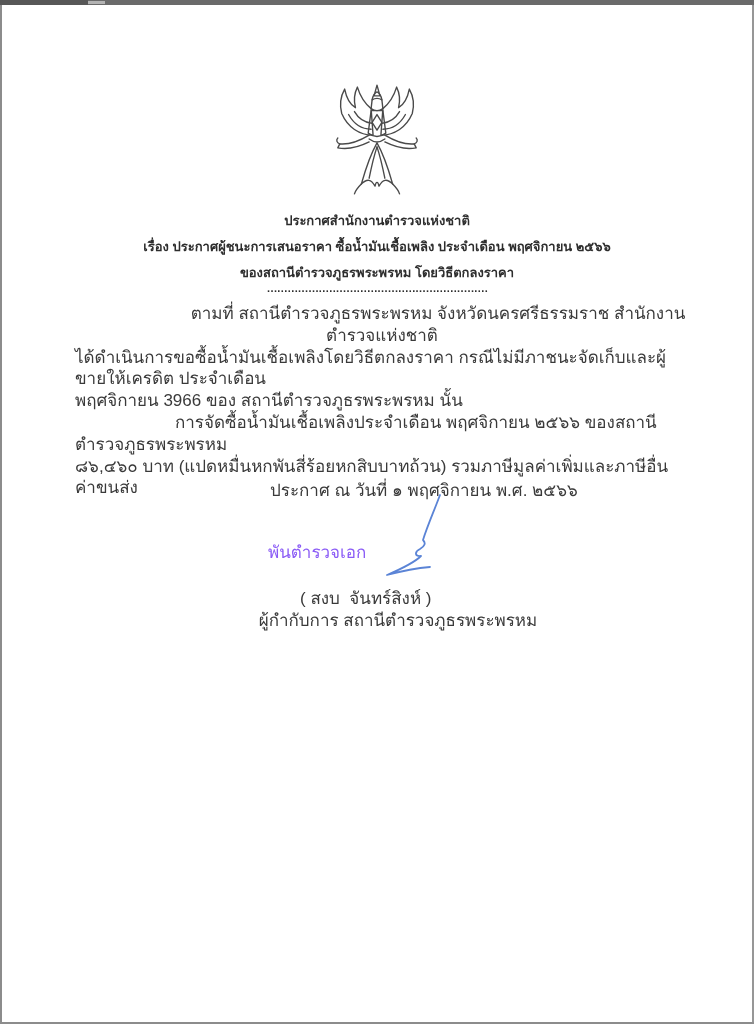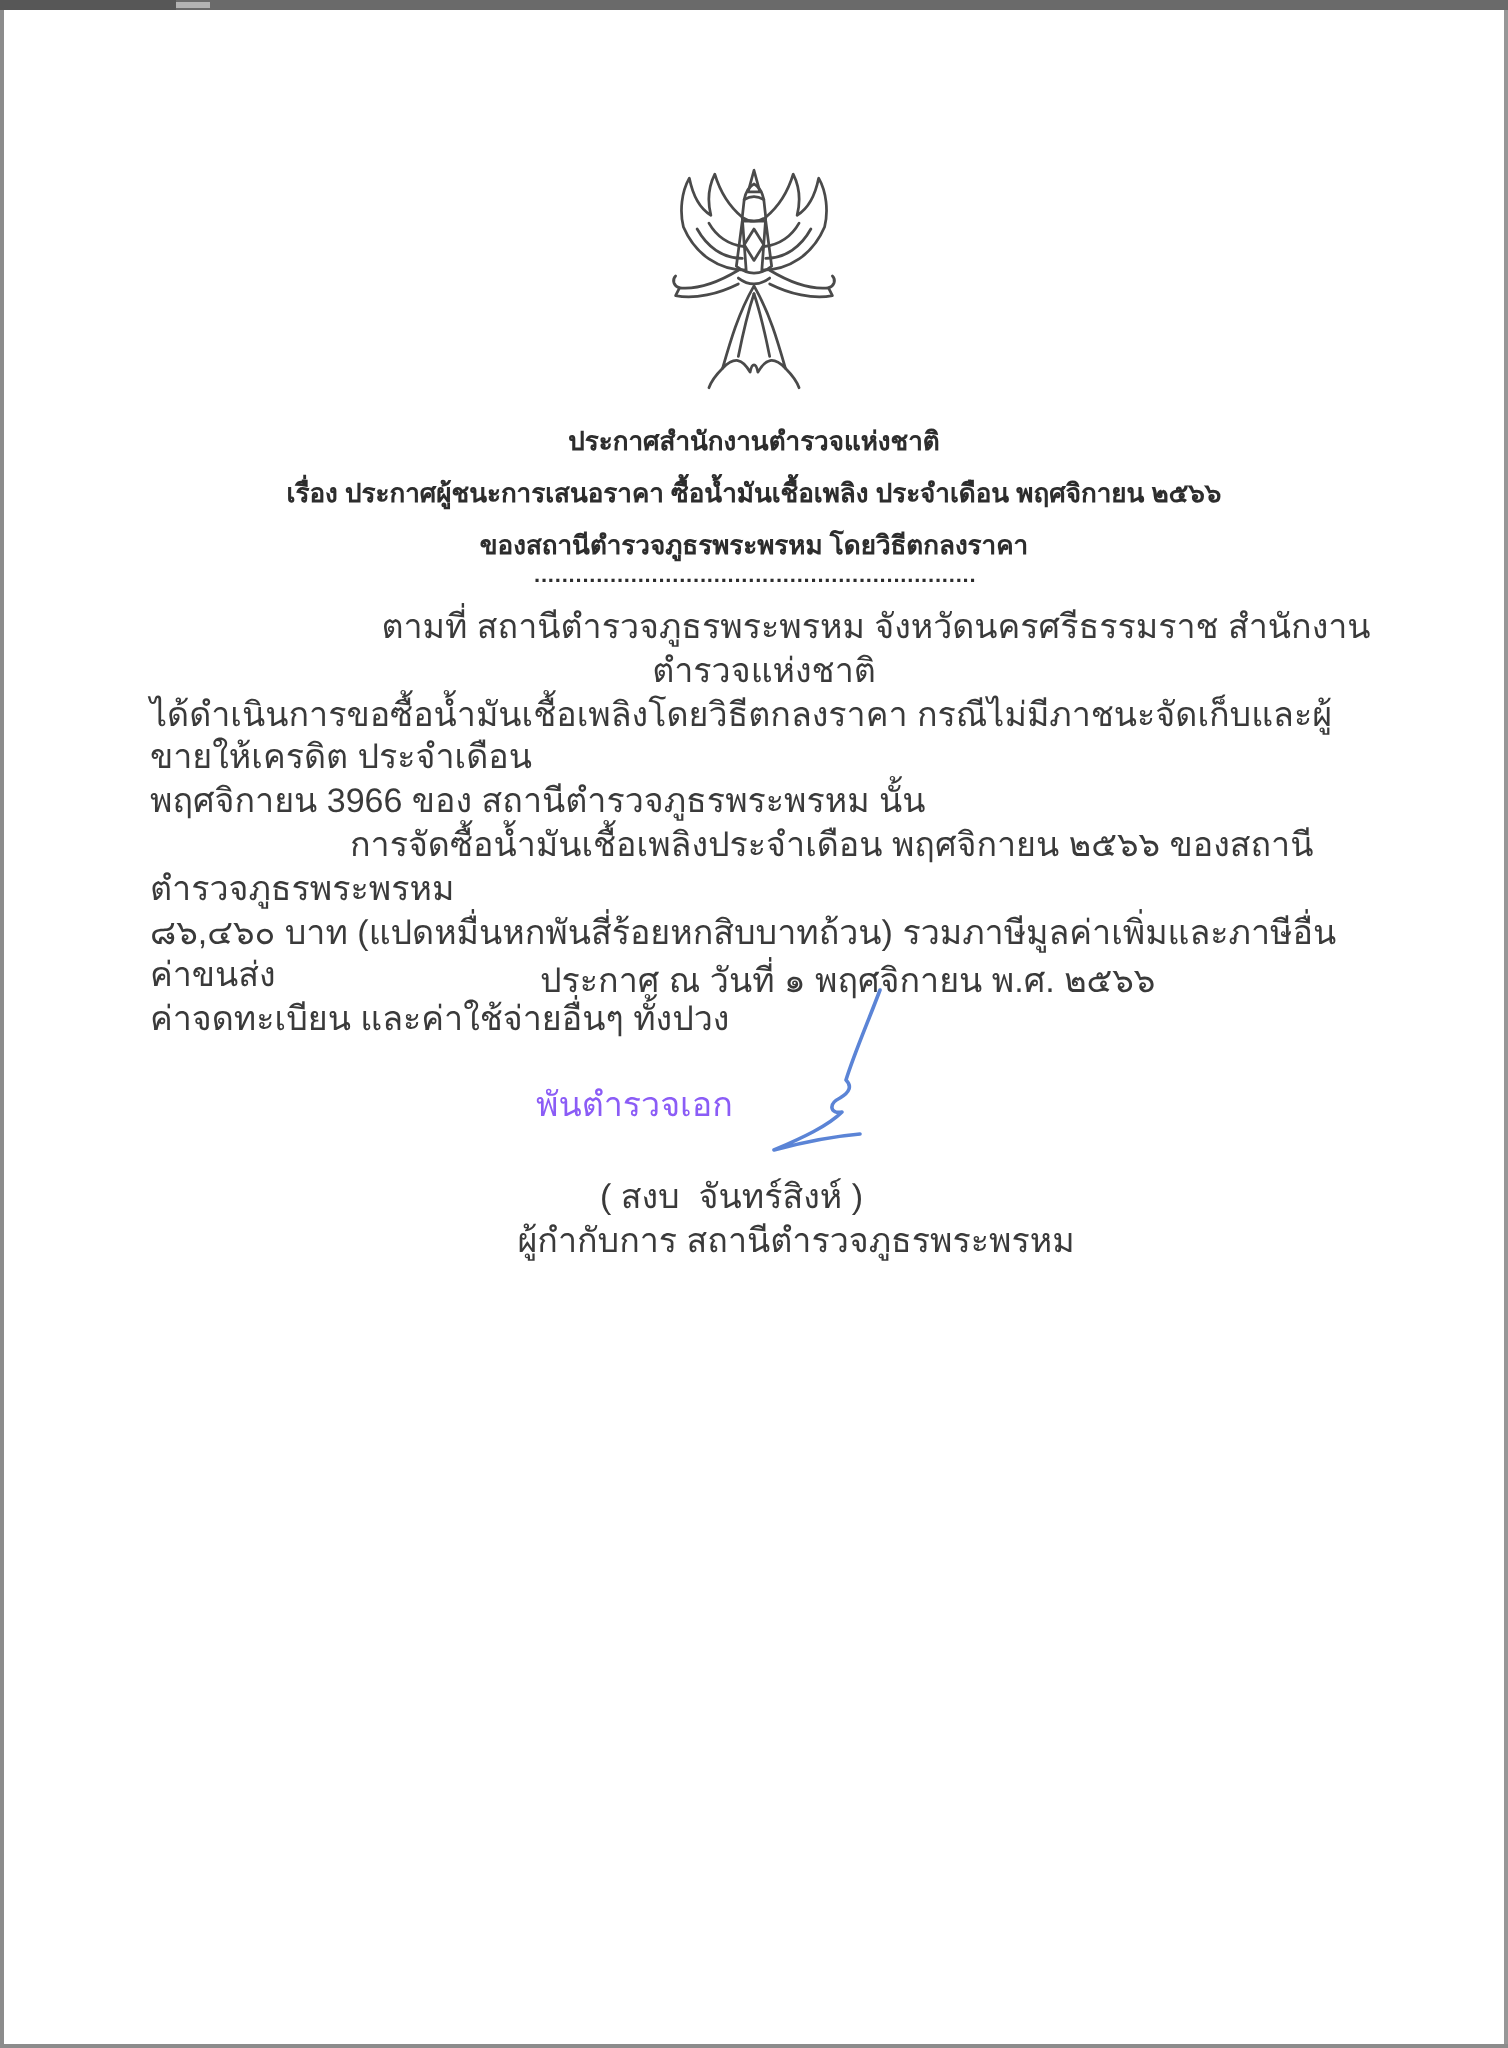--- a/index.html
+++ b/index.html
@@ -89,21 +89,20 @@
   <div>ของสถานีตำรวจภูธรพระพรหม โดยวิธีตกลงราคา</div>
 </div>
 <div class="dots">......................................................................................</div>
 
 <div class="bodytext">
   <span class="ln ind1">ตามที่ สถานีตำรวจภูธรพระพรหม จังหวัดนครศรีธรรมราช สำนักงานตำรวจแห่งชาติ</span>
   <span class="ln">ได้ดำเนินการขอซื้อน้ำมันเชื้อเพลิงโดยวิธีตกลงราคา กรณีไม่มีภาชนะจัดเก็บและผู้ขายให้เครดิต ประจำเดือน</span>
   <span class="ln">พฤศจิกายน 3966 ของ สถานีตำรวจภูธรพระพรหม นั้น</span>
   <span class="ln ind2">การจัดซื้อน้ำมันเชื้อเพลิงประจำเดือน พฤศจิกายน ๒๕๖๖ ของสถานีตำรวจภูธรพระพรหม</span>
   <span class="ln">๘๖,๔๖๐ บาท (แปดหมื่นหกพันสี่ร้อยหกสิบบาทถ้วน) รวมภาษีมูลค่าเพิ่มและภาษีอื่น ค่าขนส่ง</span>
-  <span class="ln">ค่าจดทะเบียน และค่าใช้จ่ายอื่นๆ ทั้งปวง</span>
 </div>
 
 <div class="dateline">ประกาศ ณ วันที่ ๑ พฤศจิกายน พ.ศ. ๒๕๖๖</div>
 <div class="rank">พันตำรวจเอก</div>
 
 <svg class="signature-svg" viewBox="0 0 70 96" aria-hidden="true">
   <path d="M62 6 C56 22 49 38 45 51 C48 54 47 57 42 60 C36 63 37 68 43 67 C36 74 23 80 9 86 C24 82 40 79 52 78" fill="none" stroke="#5b84d6" stroke-width="1.8" stroke-linecap="round" stroke-linejoin="round"></path>
 </svg>
 
 <div class="signame">( สงบ  จันทร์สิงห์ )</div>

